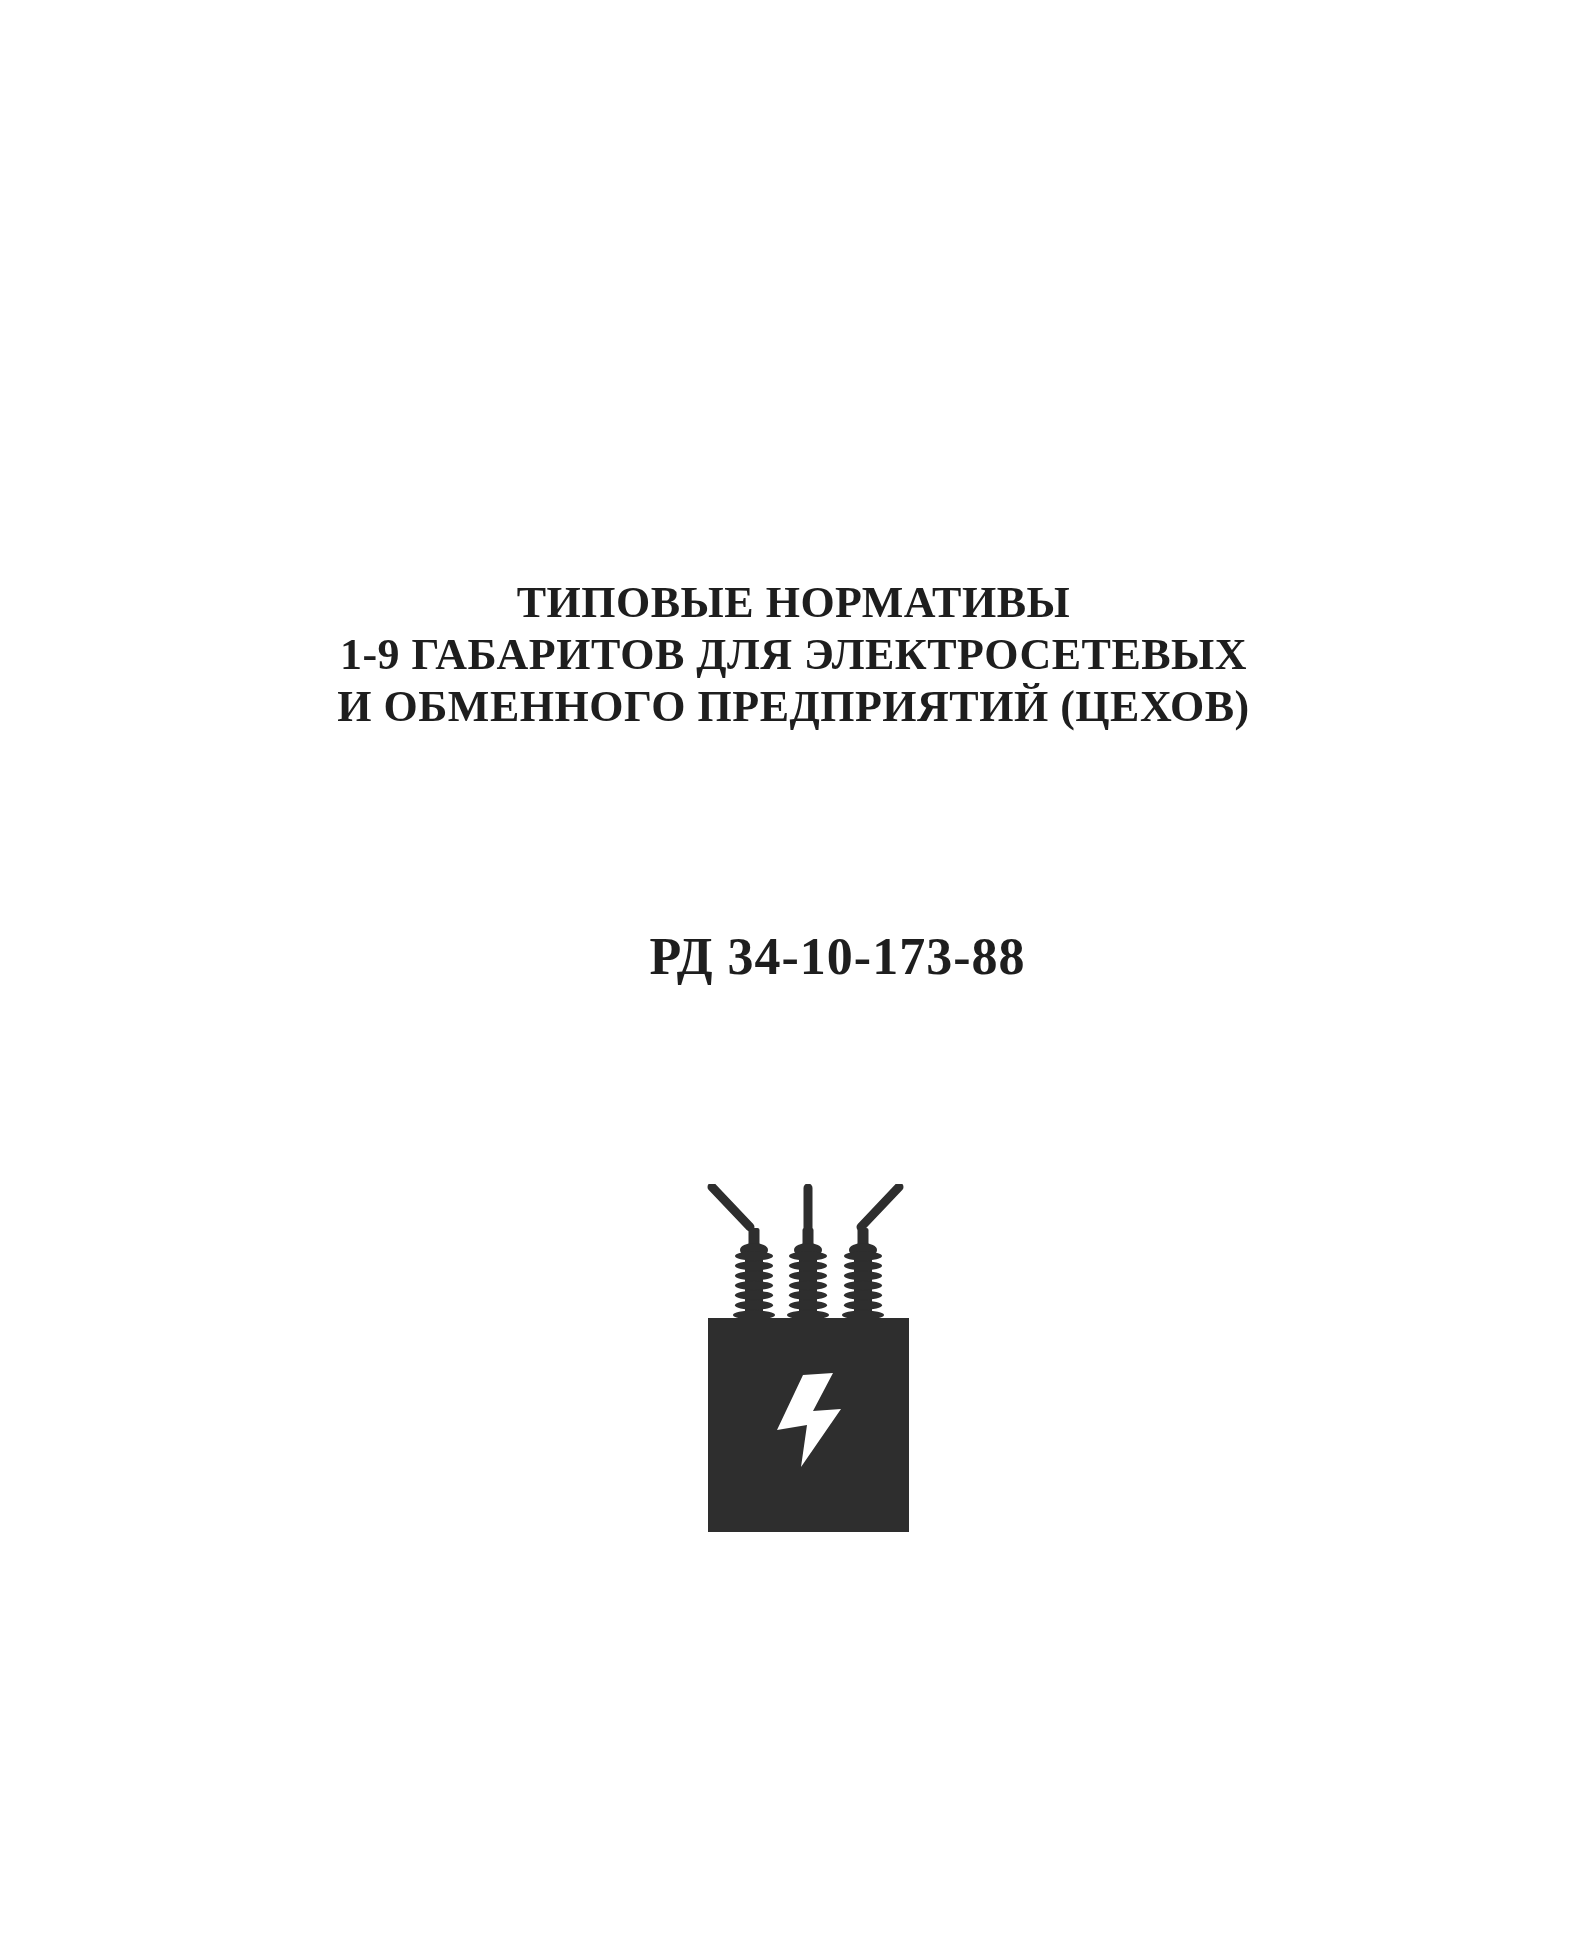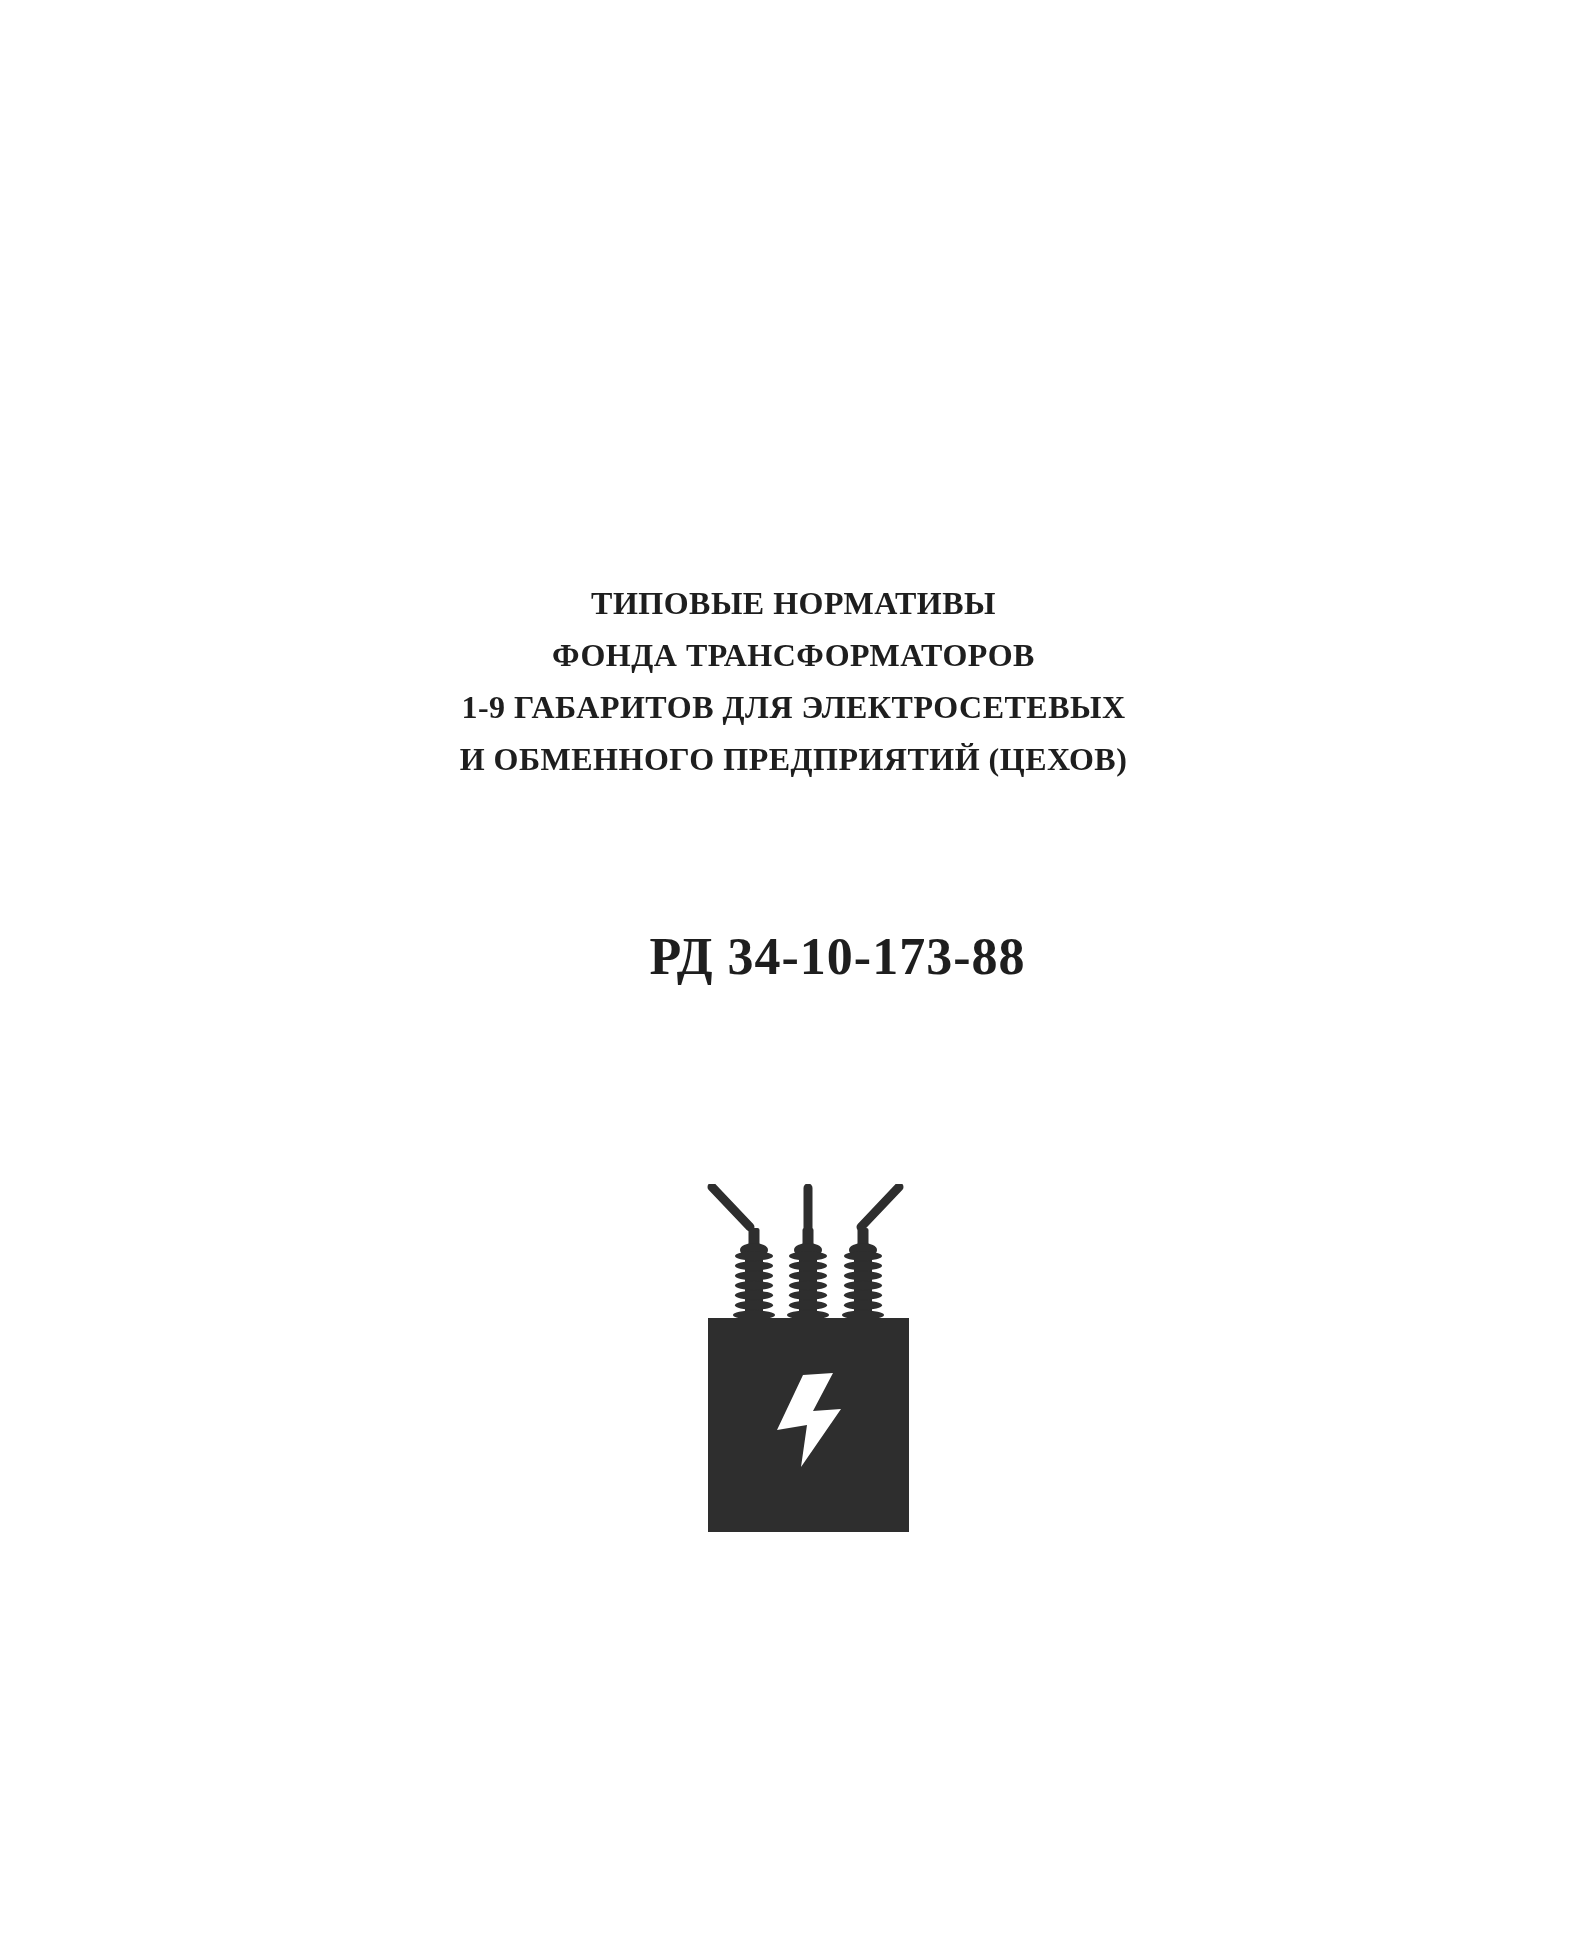--- a/index.html
+++ b/index.html
@@ -19,21 +19,21 @@
   }
   .title-block{
     position:absolute;
     top:577px;
     left:0;
     width:100%;
     text-align:center;
     color:var(--text-color);
   }
   .title-line{
-    font-size:32px;
+    font-size:44px;
     line-height:52px;
     font-weight:bold;
     letter-spacing:0.5px;
     white-space:nowrap;
   }
   .doc-number{
     position:absolute;
     top:928px;
     left:0;
     width:100%;
@@ -61,21 +61,20 @@
   }
   .transformer-icon .bolt{fill:#ffffff;}
 </style>
 </head>
 <body>
 
 <div class="page">
 
   <div class="title-block">
     <div class="title-line">ТИПОВЫЕ НОРМАТИВЫ</div>
-    <div class="title-line">ФОНДА ТРАНСФОРМАТОРОВ</div>
     <div class="title-line">1-9 ГАБАРИТОВ ДЛЯ ЭЛЕКТРОСЕТЕВЫХ</div>
     <div class="title-line">И ОБМЕННОГО ПРЕДПРИЯТИЙ (ЦЕХОВ)</div>
   </div>
 
   <div class="doc-number">РД 34-10-173-88</div>
 
   <svg class="transformer-icon" viewBox="0 0 210 350" xmlns="http://www.w3.org/2000/svg" aria-hidden="true">
     <defs>
       <g id="bushing" class="solid">
 

